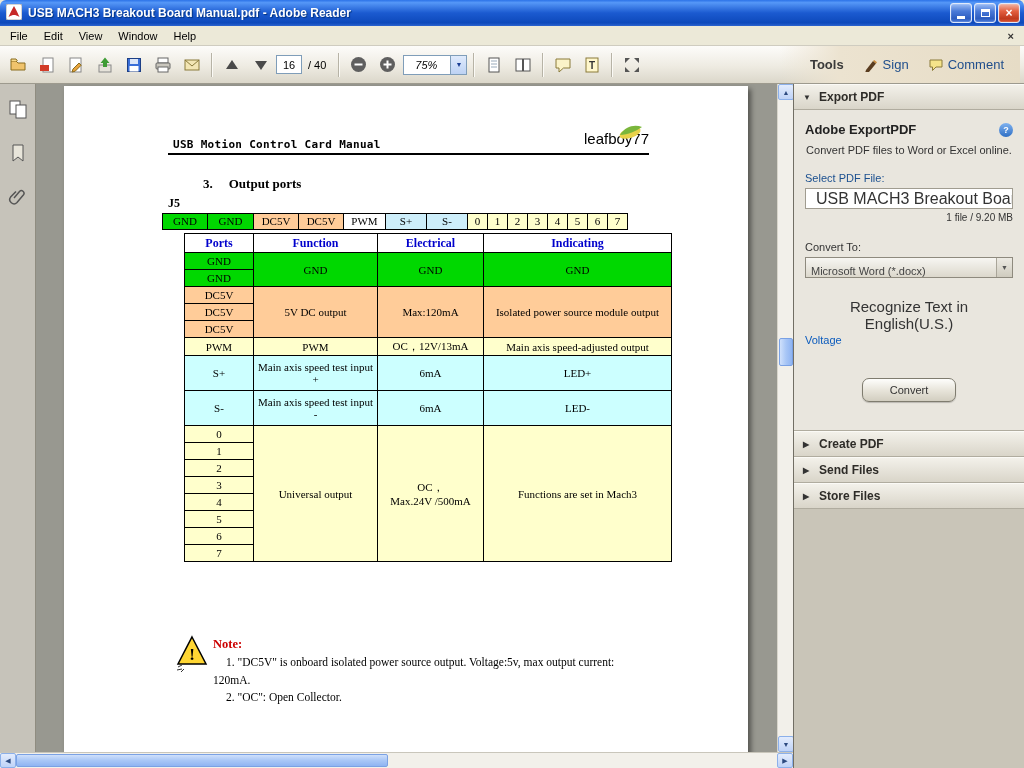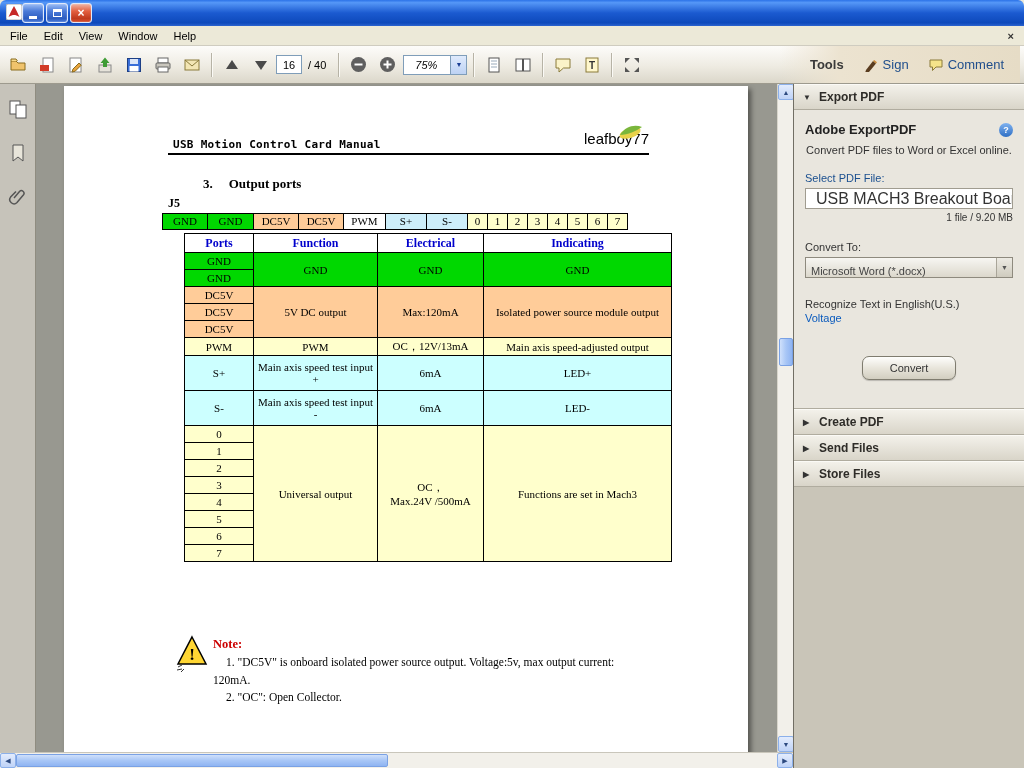--- a/index.html
+++ b/index.html
@@ -124,39 +124,40 @@
   .desc { margin-top:7px; font-size:11px;text-align:center; }
   .field-label { margin-top:16px; font-size:11px; color:#1a4f8f; }
   .file-box { margin-top:4px; height:21px; background:#fff; border:1px solid #a09c90; display:flex; align-items:center;
     gap:5px; padding:0 5px; font-size:16px; white-space:nowrap; overflow:hidden; }
   .file-meta { margin-top:3px; text-align:right; font-size:10px; }
   .convert-label { margin-top:18px; font-size:11px; }
   .dropdown { margin-top:4px; height:21px; border:1px solid #8e8a7e; display:flex; align-items:flex-end;
     background:linear-gradient(180deg,#f7f6f2,#dcd8cc); font-size:11px; }
   .dropdown .dv { flex:1; padding-left:5px; color:#444; white-space:nowrap; overflow:hidden; }
   .dropdown .combo-arrow { background:linear-gradient(180deg,#eceae3,#cfcbbe); color:#555; border-left:1px solid #a9a599; }
-  .recognize { margin-top:20px; font-size:11px; }
+  .recognize { margin-top:20px; font-size:15px;text-align:center; }
   .change-link { margin-top:2px; color:var(--c-link-blue); font-size:11px; }
   .convert-btn { display:block; margin:32px auto 4px; width:94px; height:24px; font-size:11px; text-align:center;
     line-height:22px; background:linear-gradient(180deg,#fefefc,#e8e5db 50%,#d2cec0); border:1px solid #7f7c6f;
     border-radius:7px; box-shadow:0 1px 1px rgba(0,0,0,0.2); font-family:"Liberation Sans",sans-serif; }
   .panel-rest { flex:1; background:#c9c5b8; }
 </style>
 </head>
 <body>
 
 <div class="window">
 
   <div class="titlebar">
     <span>
       <svg width="16" height="16">
           <rect width="16" height="16" rx="2" fill="#fff" stroke="#a9a9a9"></rect>
           <path d="M8 2 C5 7,4 10,2.5 13 C5 11.5,6.5 11,8 11 C9.5 11,11 11.5,13.5 13 C12 10,11 7,8 2z" fill="#c62828"></path>
         </svg>
     </span>
+    <span class="title-text">USB MACH3 Breakout Board Manual.pdf - Adobe Reader</span>
     <span class="win-buttons">
       <span class="wbtn">
           <span class="glyph-min"></span>
         </span>
       <span class="wbtn">
           <span class="glyph-max"></span>
         </span>
       <span class="wbtn close">
           <span>×</span>
         </span>

